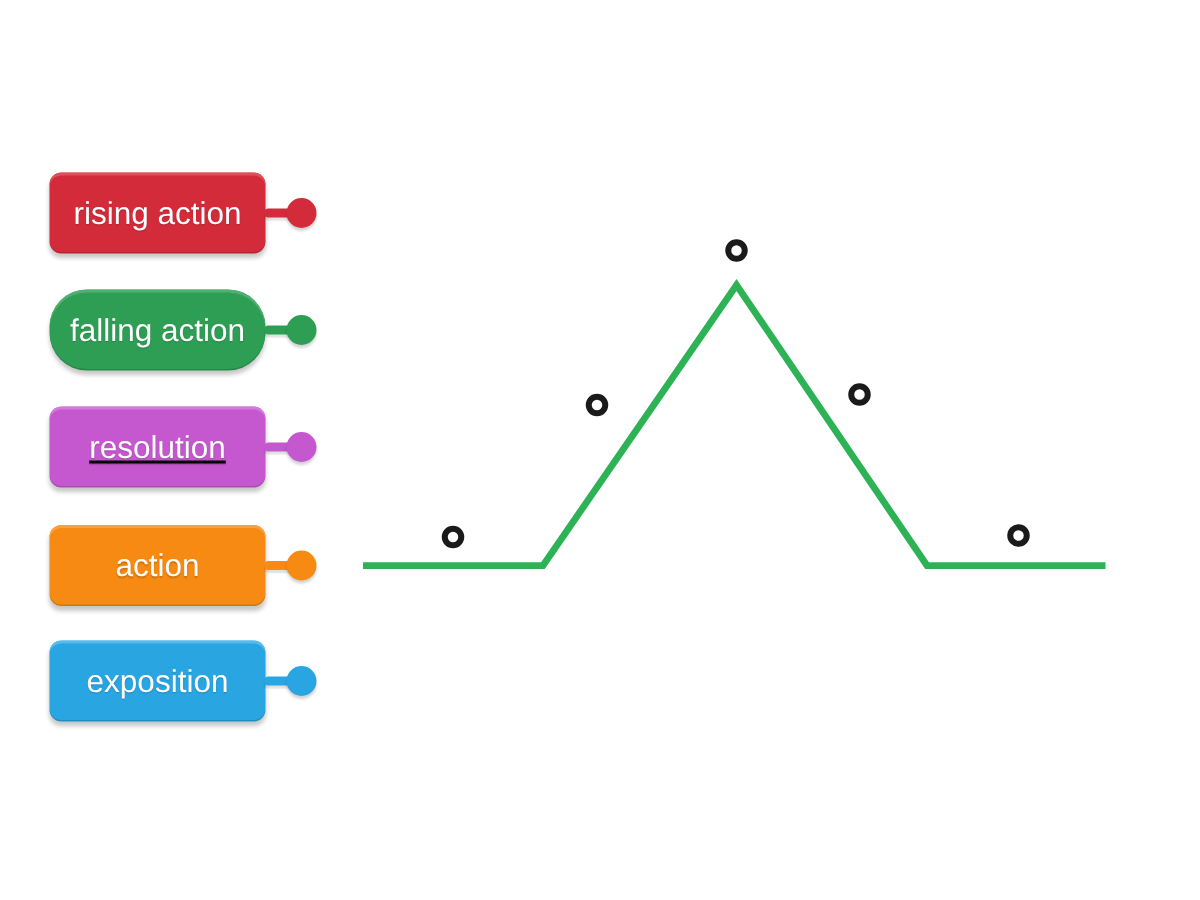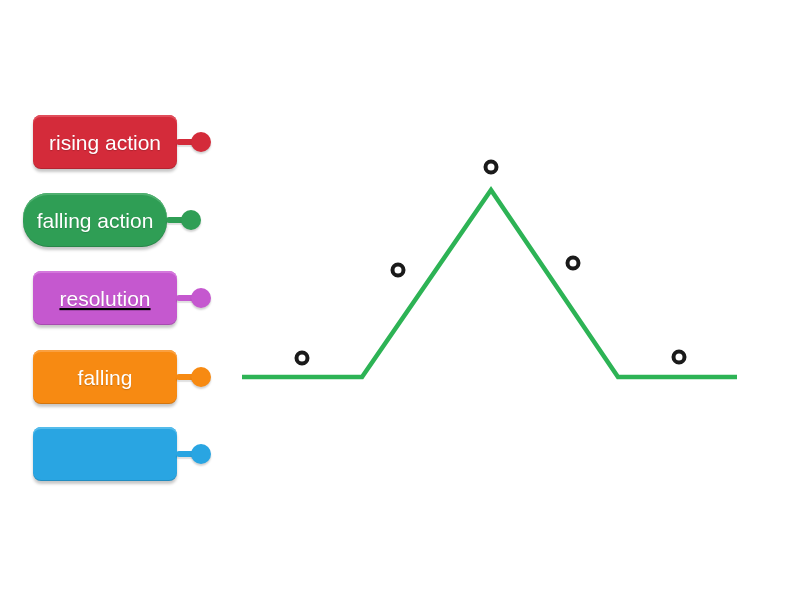--- a/index.html
+++ b/index.html
@@ -72,33 +72,34 @@
       <circle cx="491" cy="167" r="5.5" fill="#ffffff" stroke="#1a1a1a" stroke-width="4"></circle>
       <circle cx="573" cy="263" r="5.5" fill="#ffffff" stroke="#1a1a1a" stroke-width="4"></circle>
       <circle cx="679" cy="357" r="5.5" fill="#ffffff" stroke="#1a1a1a" stroke-width="4"></circle>
     </svg>
   <div id="labels-panel">
       <div class="pill" style="left: 33px; top: 115px; background: rgb(212, 43, 58); box-shadow: rgb(225, 78, 91) 0px 2px 0px inset, rgba(0, 0, 0, 0.15) 0px -1px 0px inset, rgba(0, 0, 0, 0.22) 0px 3px 3px;">
         <span class="pill-text">rising action</span>
         <span class="stub" style="background: rgb(212, 43, 58);"></span>
         <span class="dot" style="background: rgb(212, 43, 58);"></span>
       </div>
-      <div class="pill" style="left: 23px; top: 193px; background: rgb(47, 158, 85); box-shadow: rgb(80, 176, 112) 0px 2px 0px inset, rgba(0, 0, 0, 0.15) 0px -1px 0px inset, rgba(0, 0, 0, 0.22) 0px 3px 3px; border-radius: 25px;">
+      <div class="pill" style="left: 33px; top: 193px; background: rgb(47, 158, 85); box-shadow: rgb(80, 176, 112) 0px 2px 0px inset, rgba(0, 0, 0, 0.15) 0px -1px 0px inset, rgba(0, 0, 0, 0.22) 0px 3px 3px; border-radius: 25px;">
         <span class="pill-text">falling action</span>
         <span class="stub" style="background: rgb(47, 158, 85);"></span>
         <span class="dot" style="background: rgb(47, 158, 85);"></span>
       </div>
       <div class="pill" style="left: 33px; top: 271px; background: rgb(197, 88, 207); box-shadow: rgb(212, 120, 220) 0px 2px 0px inset, rgba(0, 0, 0, 0.15) 0px -1px 0px inset, rgba(0, 0, 0, 0.22) 0px 3px 3px; text-decoration: underline;">
         <span class="pill-text">resolution</span>
         <span class="stub" style="background: rgb(197, 88, 207);"></span>
         <span class="dot" style="background: rgb(197, 88, 207);"></span>
       </div>
       <div class="pill" style="left: 33px; top: 350px; background: rgb(247, 138, 18); box-shadow: rgb(250, 160, 64) 0px 2px 0px inset, rgba(0, 0, 0, 0.15) 0px -1px 0px inset, rgba(0, 0, 0, 0.22) 0px 3px 3px;">
-        <span class="pill-text">falling</span>
+        <span class="pill-text">action</span>
         <span class="stub" style="background: rgb(247, 138, 18);"></span>
         <span class="dot" style="background: rgb(247, 138, 18);"></span>
       </div>
       <div class="pill" style="left: 33px; top: 427px; background: rgb(41, 165, 226); box-shadow: rgb(85, 188, 235) 0px 2px 0px inset, rgba(0, 0, 0, 0.15) 0px -1px 0px inset, rgba(0, 0, 0, 0.22) 0px 3px 3px;">
+        <span class="pill-text">exposition</span>
         <span class="stub" style="background: rgb(41, 165, 226);"></span>
         <span class="dot" style="background: rgb(41, 165, 226);"></span>
       </div>
     </div>
 </div>
 
 </body></html>

